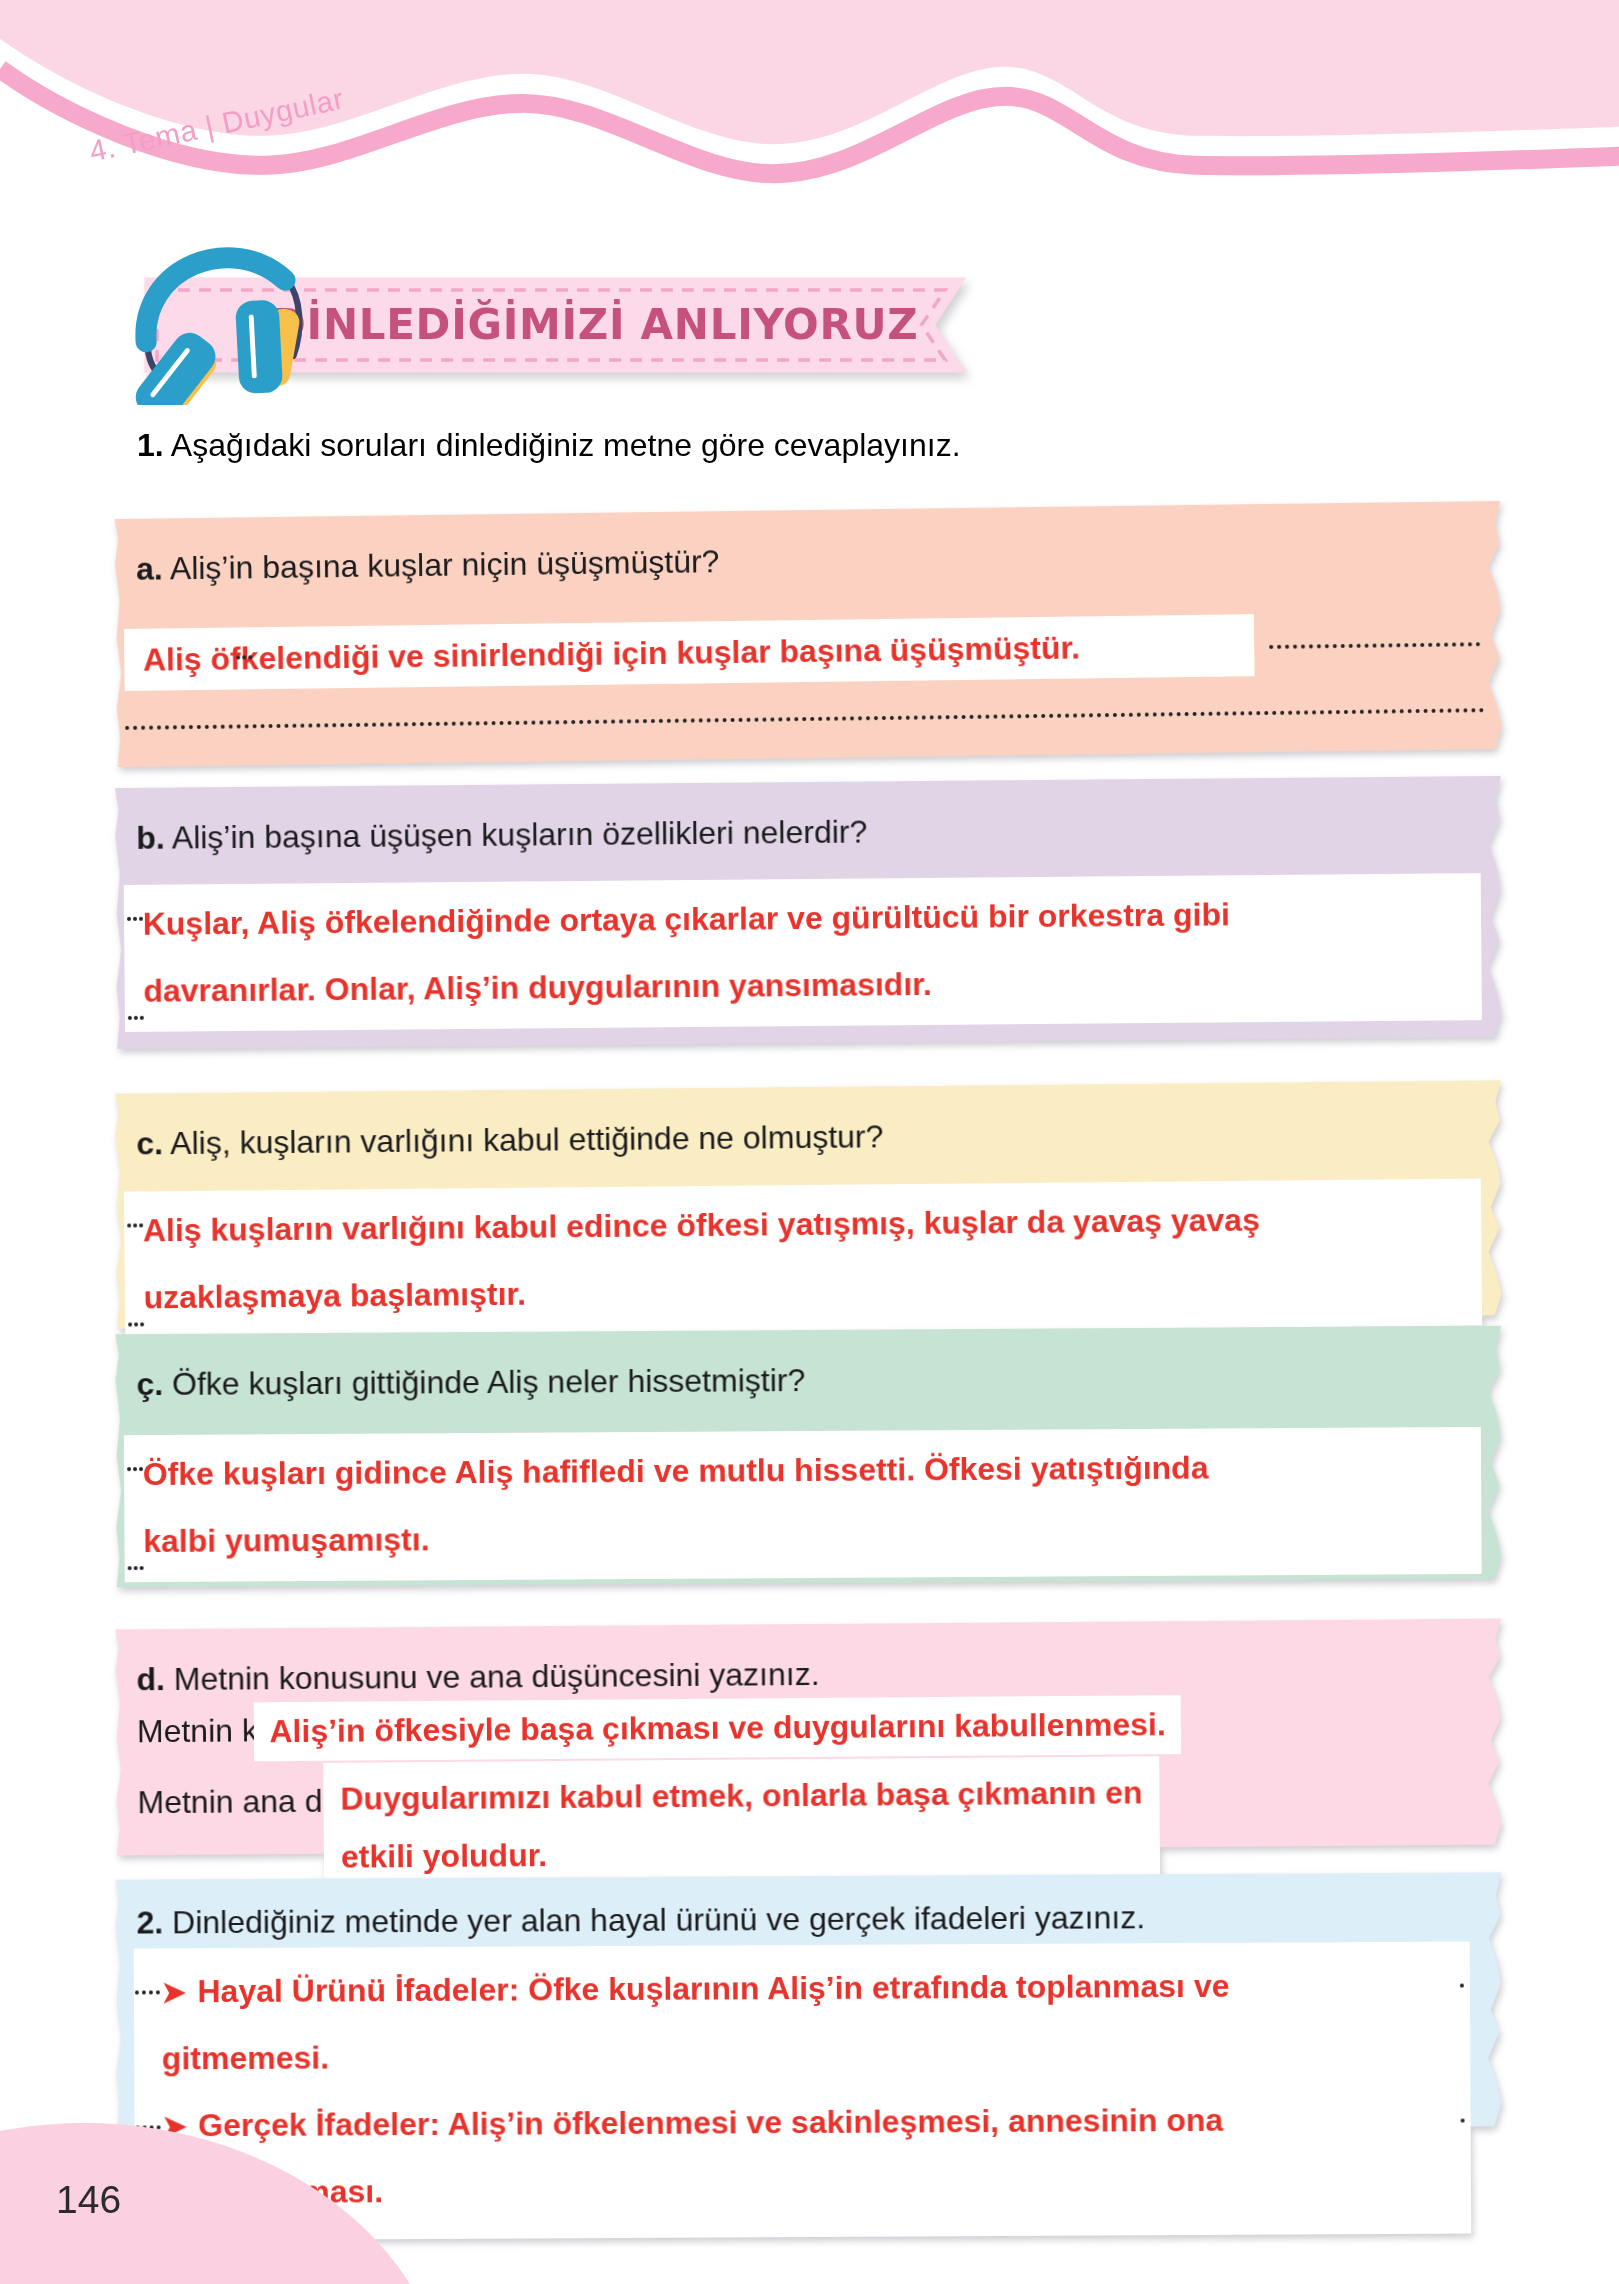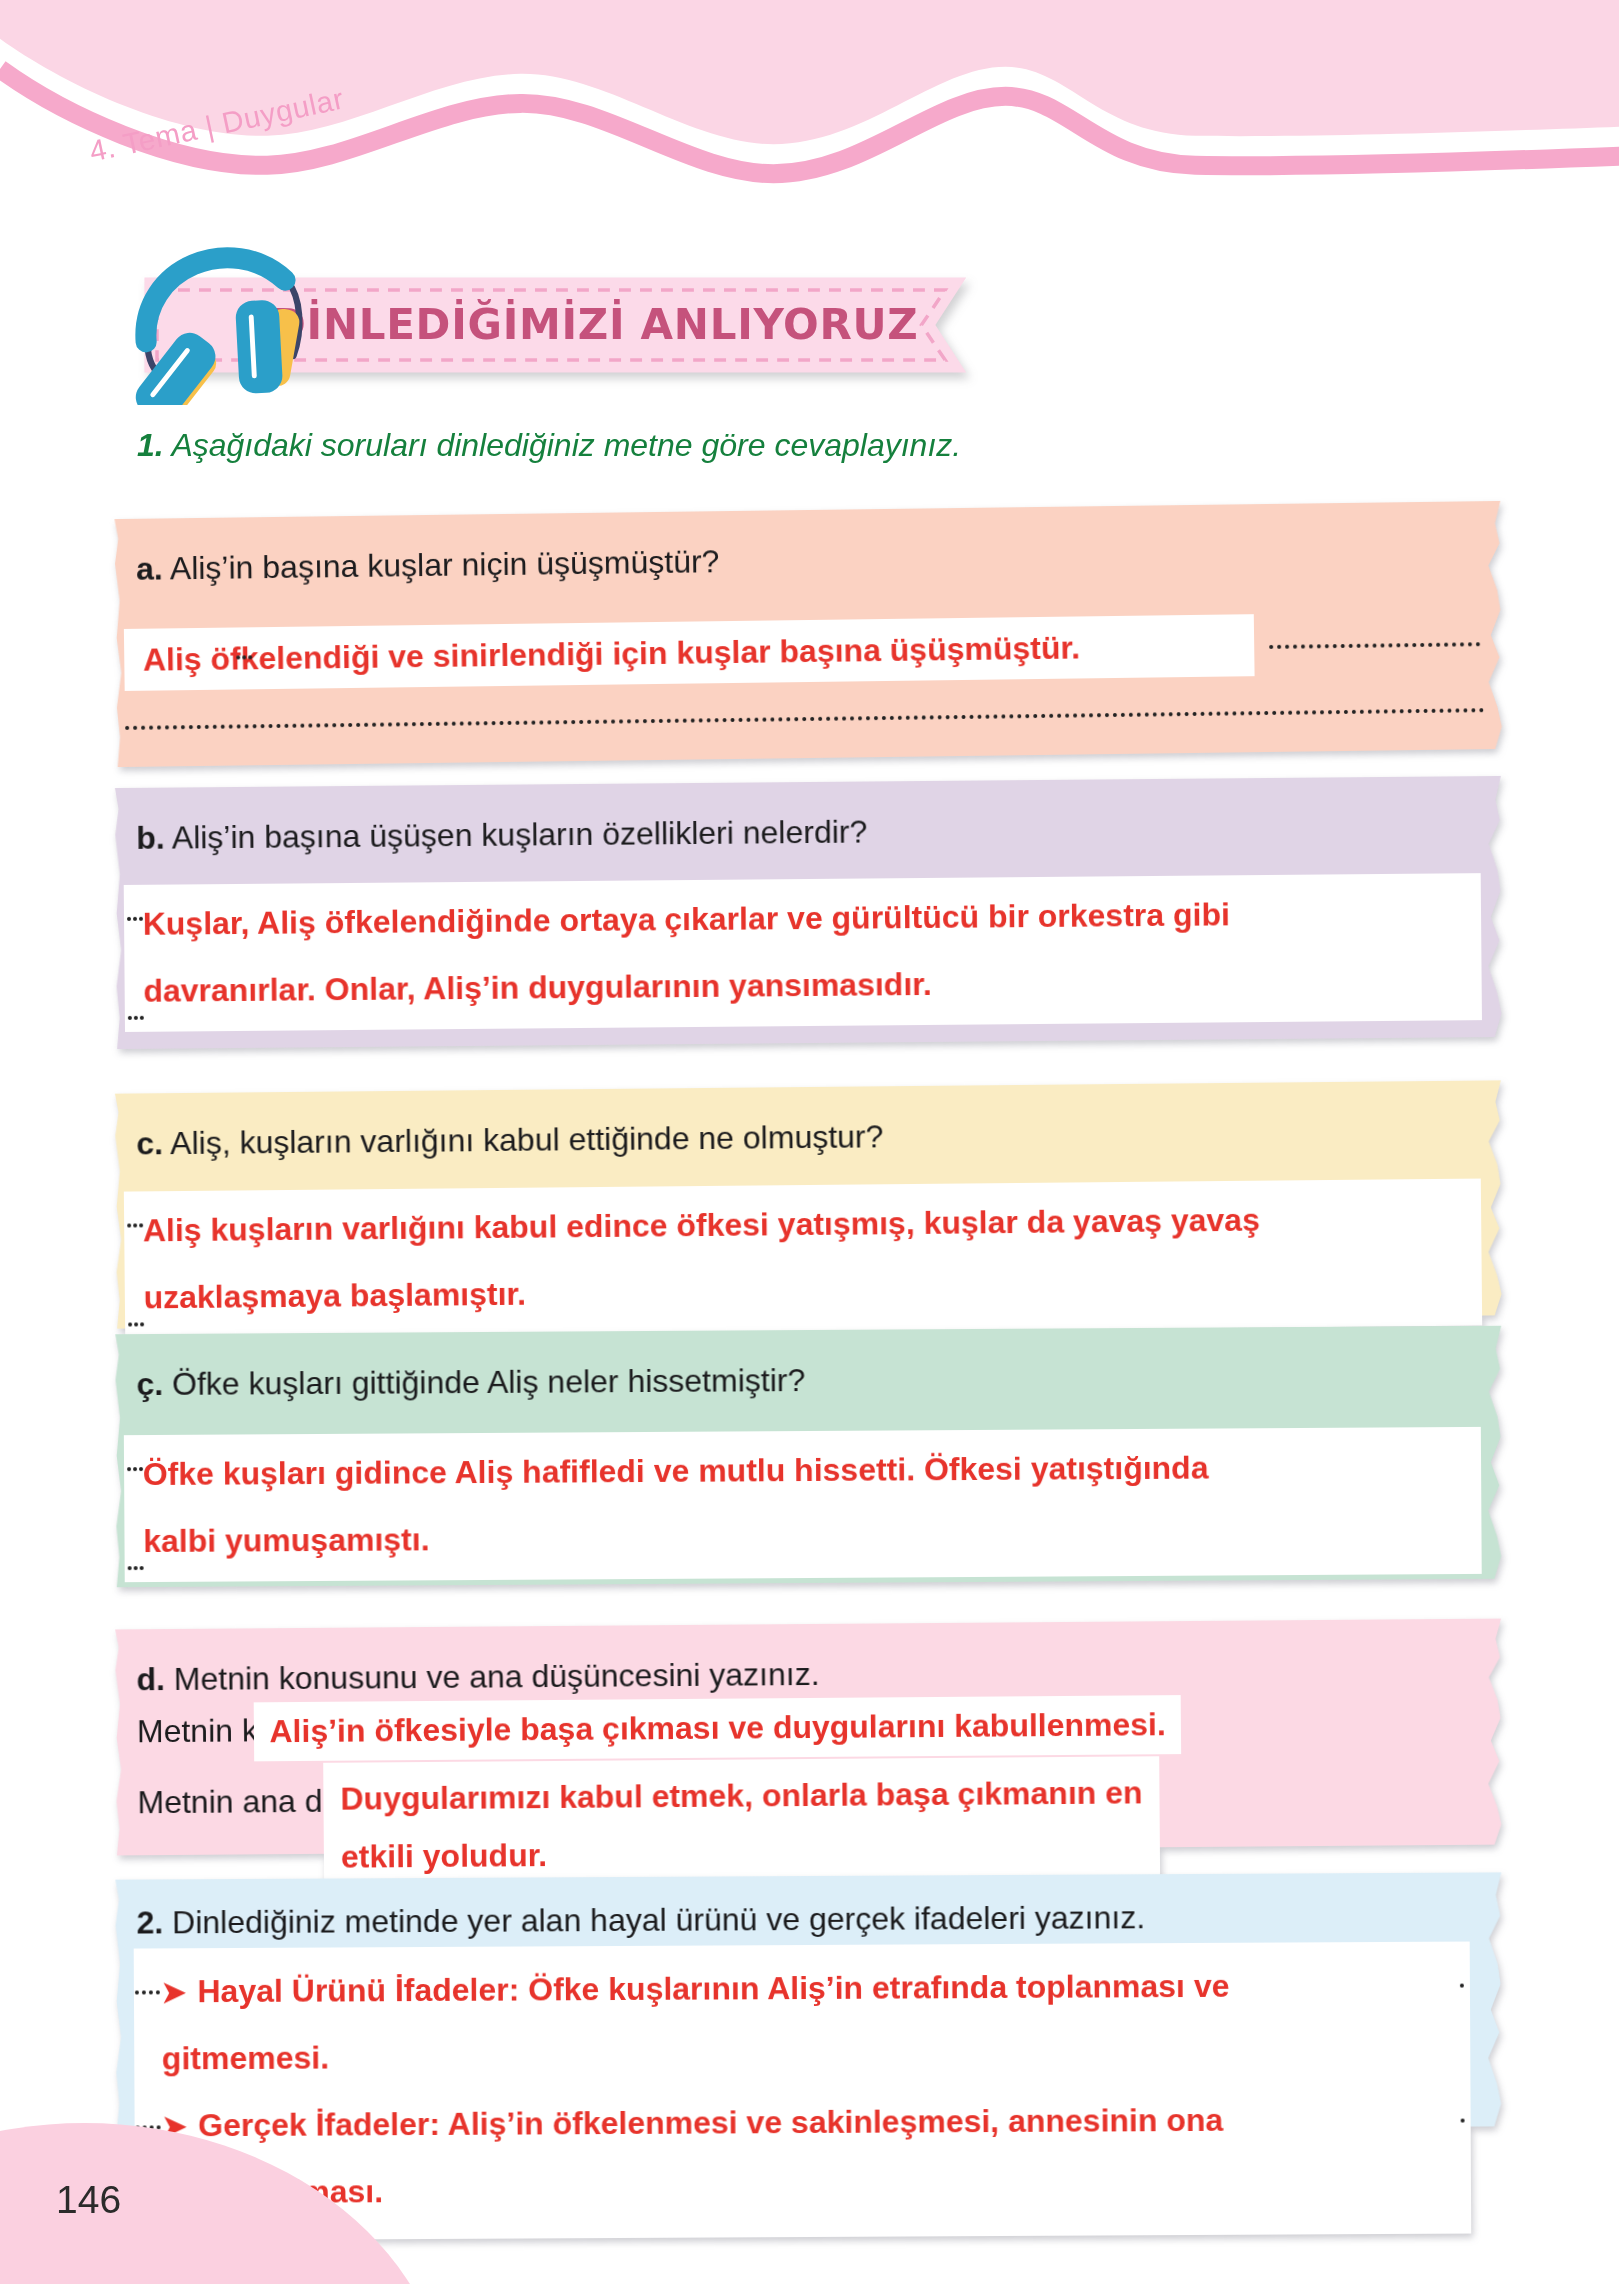--- a/index.html
+++ b/index.html
@@ -15,21 +15,21 @@
   
   .banner{position:absolute;left:141px;top:276px;width:830px;height:98px;
           filter:drop-shadow(4.9px 6.3px 4.9px rgba(70,70,80,.25));}
   .banner svg{position:absolute;left:0;top:0;}
   .banner-title{position:absolute;left:130px;top:0;height:98px;line-height:98px;
                 font-size:42px;font-weight:700;letter-spacing:0.7px;color:#C5527C;
                 font-family:"DejaVu Sans","Liberation Sans",sans-serif;white-space:nowrap;}
   .headphones{position:absolute;left:125px;top:224px;width:191px;height:181px;z-index:5;}
 
   
-  .q-heading{position:absolute;left:137px;width:1336px;font-size:32px;color:#15803d;font-style:italic;}
+  .q-heading{position:absolute;left:137px;width:1336px;font-size:32px;color:#000000;}
   .q1{top:427px;}
   .qnum,.letter{font-weight:700;}
 
   
   .box{position:absolute;left:116px;width:1386px;
        filter:drop-shadow(2.8px 4.2px 3.5px rgba(90,90,105,.30));}
   .box::before{content:'';position:absolute;inset:0;background:var(--bg);
        clip-path:polygon(0 0,100% 0,
          calc(100% - 5.6px) 9%,calc(100% - 1.4px) 17%,calc(100% - 12.7px) 26%,calc(100% - 4.2px) 36%,
          calc(100% - 1.4px) 44%,calc(100% - 11.2px) 54%,calc(100% - 2.8px) 63%,calc(100% - 14px) 73%,

